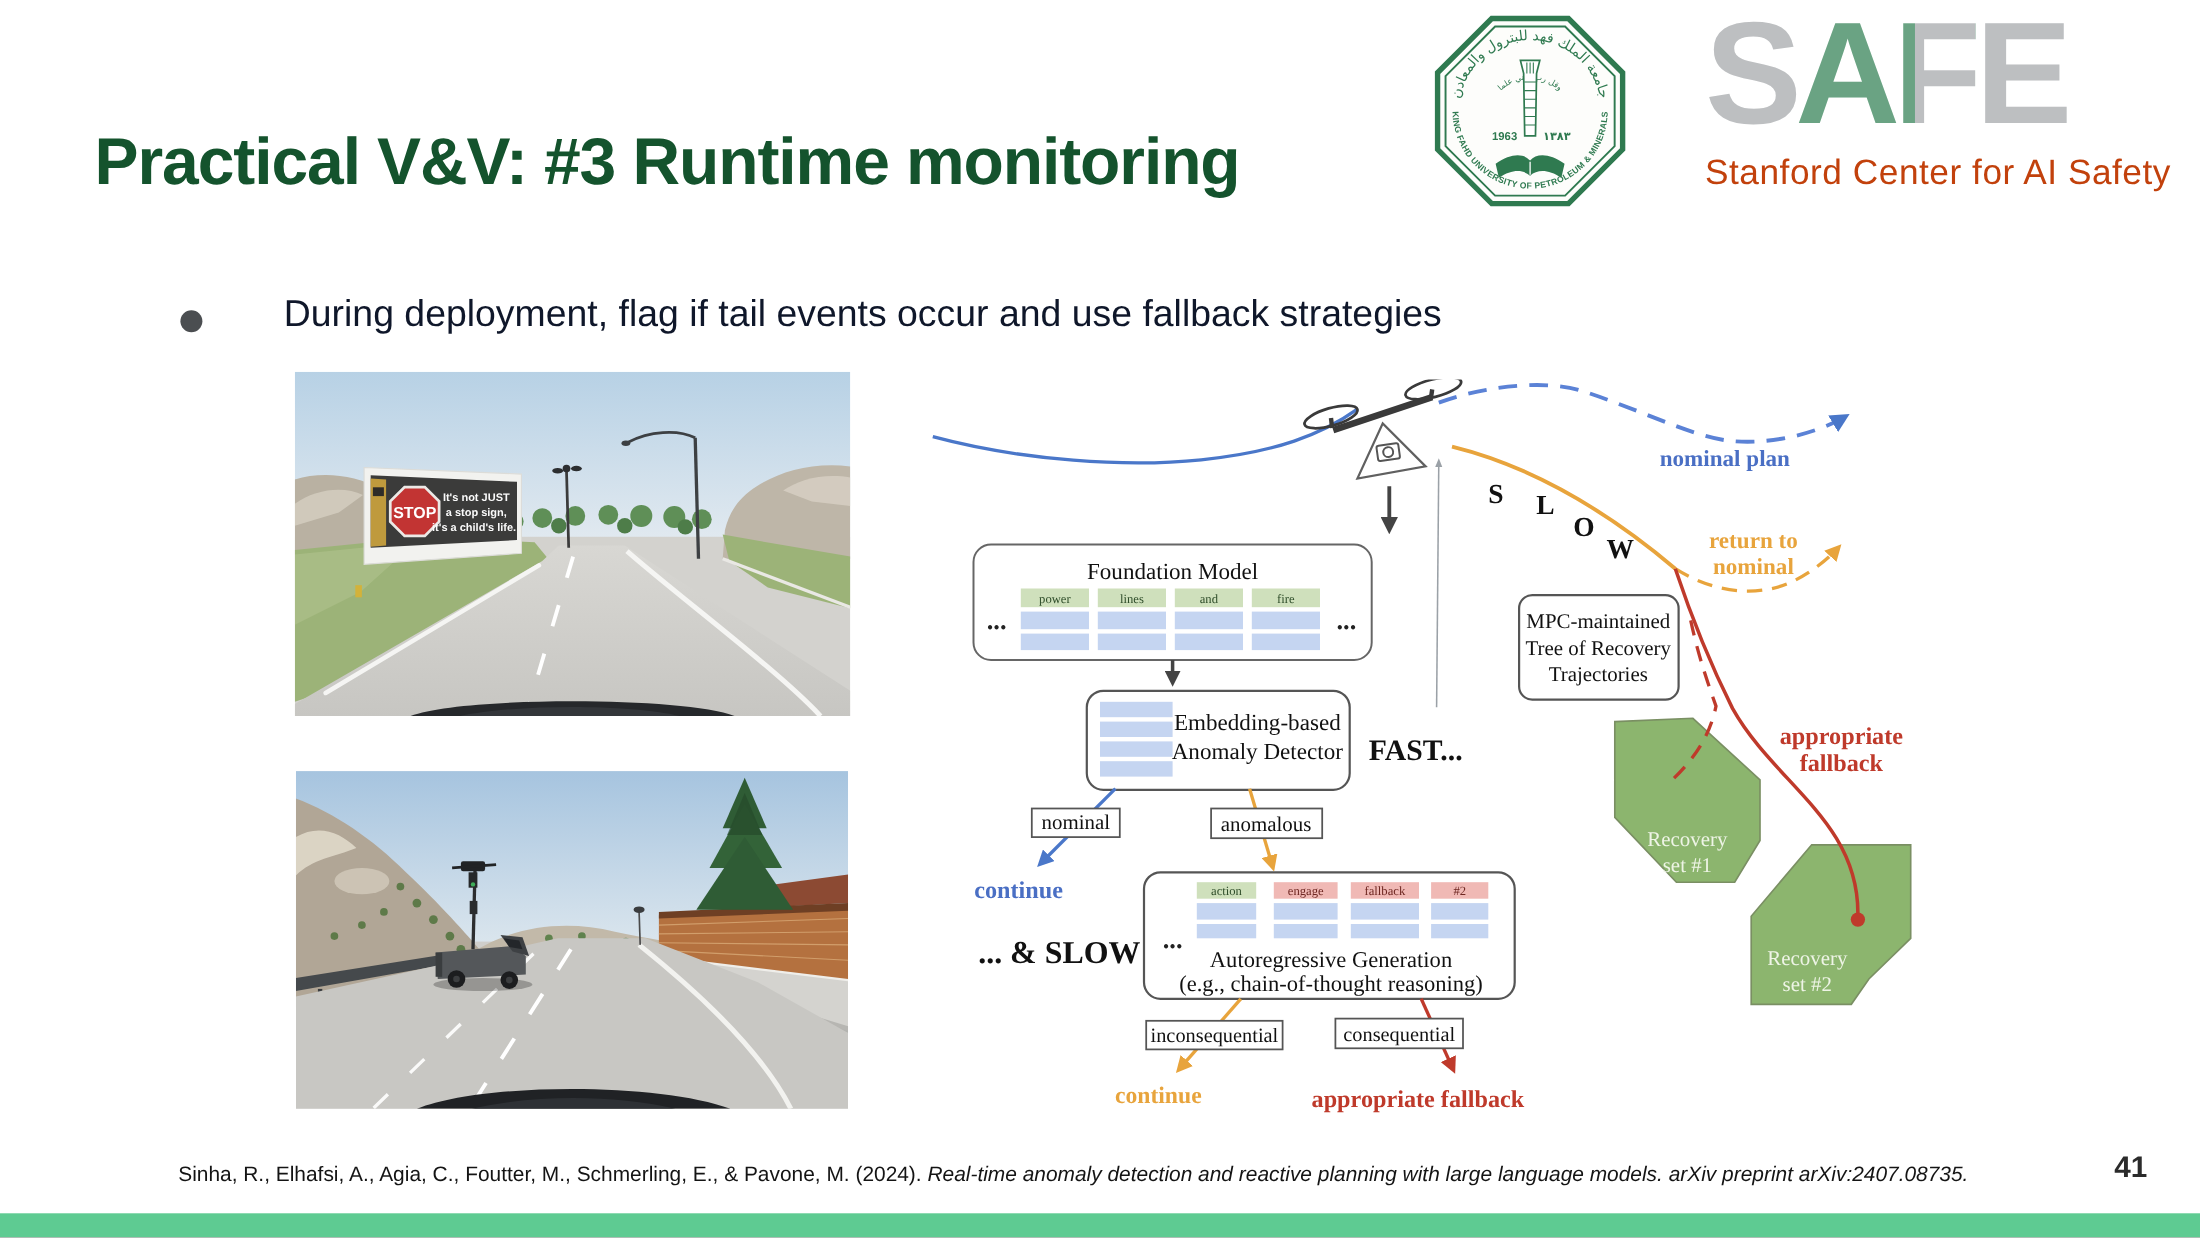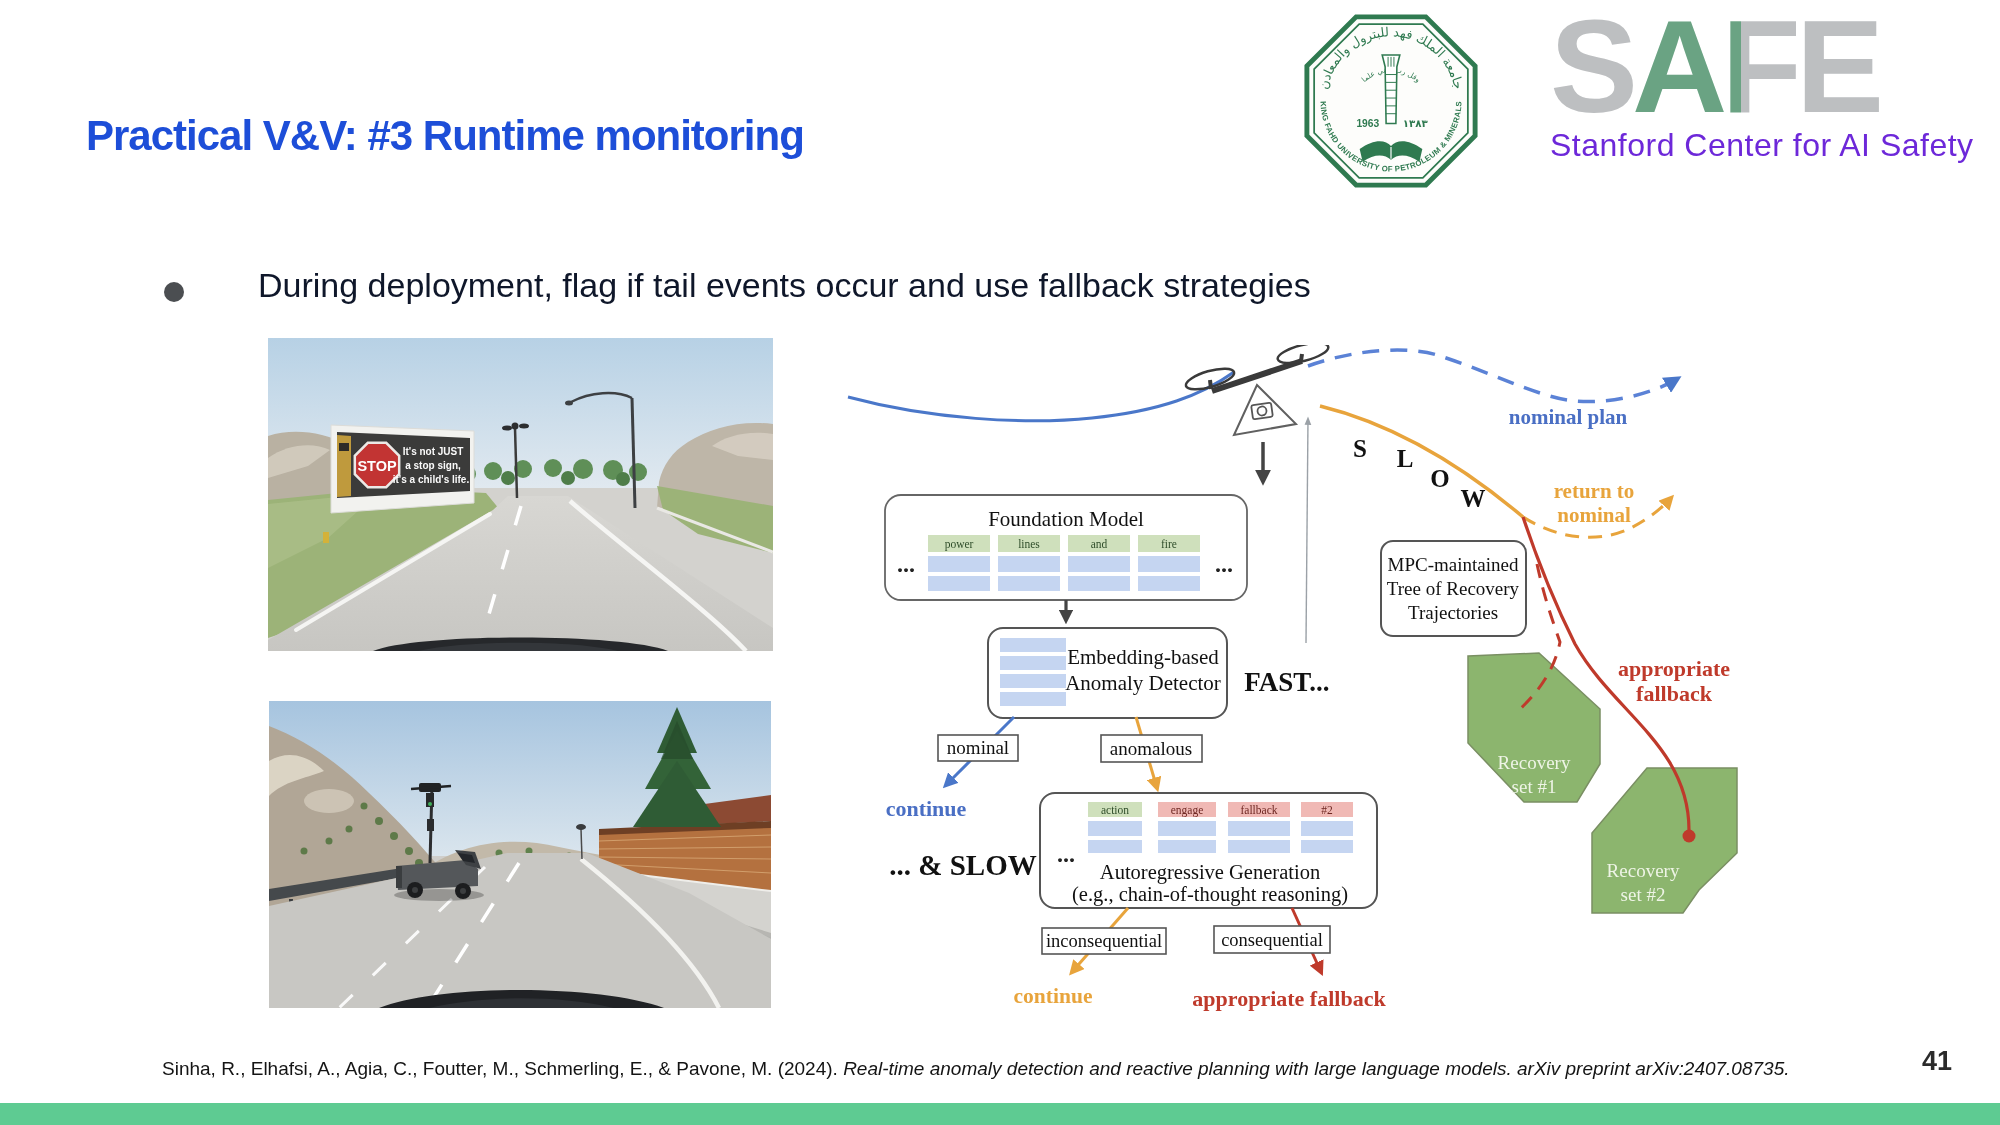--- a/index.html
+++ b/index.html
@@ -1,29 +1,29 @@
 <!DOCTYPE html>
 <html><head>
 <meta charset="utf-8">
 <style>
   html,body{margin:0;padding:0;background:#888;}
   .slide{position:relative;width:2000px;height:1125px;background:#ffffff;overflow:hidden;
          font-family:"Liberation Sans",sans-serif;}
   .abs{position:absolute;}
-  .title{left:86px;top:112px;font-size:42px;font-weight:800;color:#1d4ed8;letter-spacing:-1px;white-space:nowrap;}
+  .title{left:86px;top:112px;font-size:60px;font-weight:800;color:#14532d;letter-spacing:-1px;white-space:nowrap;}
   .bullet-dot{left:164px;top:282px;width:20px;height:20px;border-radius:50%;background:#4b4e51;}
   .bullet-text{left:258px;top:266px;font-size:34px;color:#0f172a;white-space:nowrap;}
   .safe-block{left:1550px;top:6px;width:450px;text-align:left;}
   .safe-letters{font-size:132px;font-weight:700;line-height:0.92;letter-spacing:-6px;font-family:"Liberation Sans",sans-serif;}
   .safe-letters span{display:inline-block;}
   .l-gray{color:#bdbfc1;}
   .l-green{color:#6aa383;}
   .l-f{color:#bdbfc1;background:linear-gradient(90deg,#6aa383 0 27%,#bdbfc1 27%);
        -webkit-background-clip:text;background-clip:text;-webkit-text-fill-color:transparent;}
-  .safe-sub{font-size:32px;color:#6d28d9;margin-top:0;letter-spacing:0.5px;white-space:nowrap;}
+  .safe-sub{font-size:32px;color:#c2410c;margin-top:11px;letter-spacing:0.5px;white-space:nowrap;}
   .citation{left:162px;top:1058px;width:1700px;font-size:19px;color:#141414;white-space:nowrap;}
   .citation .it{font-style:italic;}
   .pagenum{left:1922px;top:1046px;font-size:27px;color:#2b2b2b;font-weight:bold;}
   .greenbar{left:0;top:1103px;width:2000px;height:22px;background:#5ecb92;}
   svg text{user-select:none;}
   .dser{font-family:"Liberation Serif","DejaVu Serif",serif;}
 </style>
 </head>
 <body>
 

